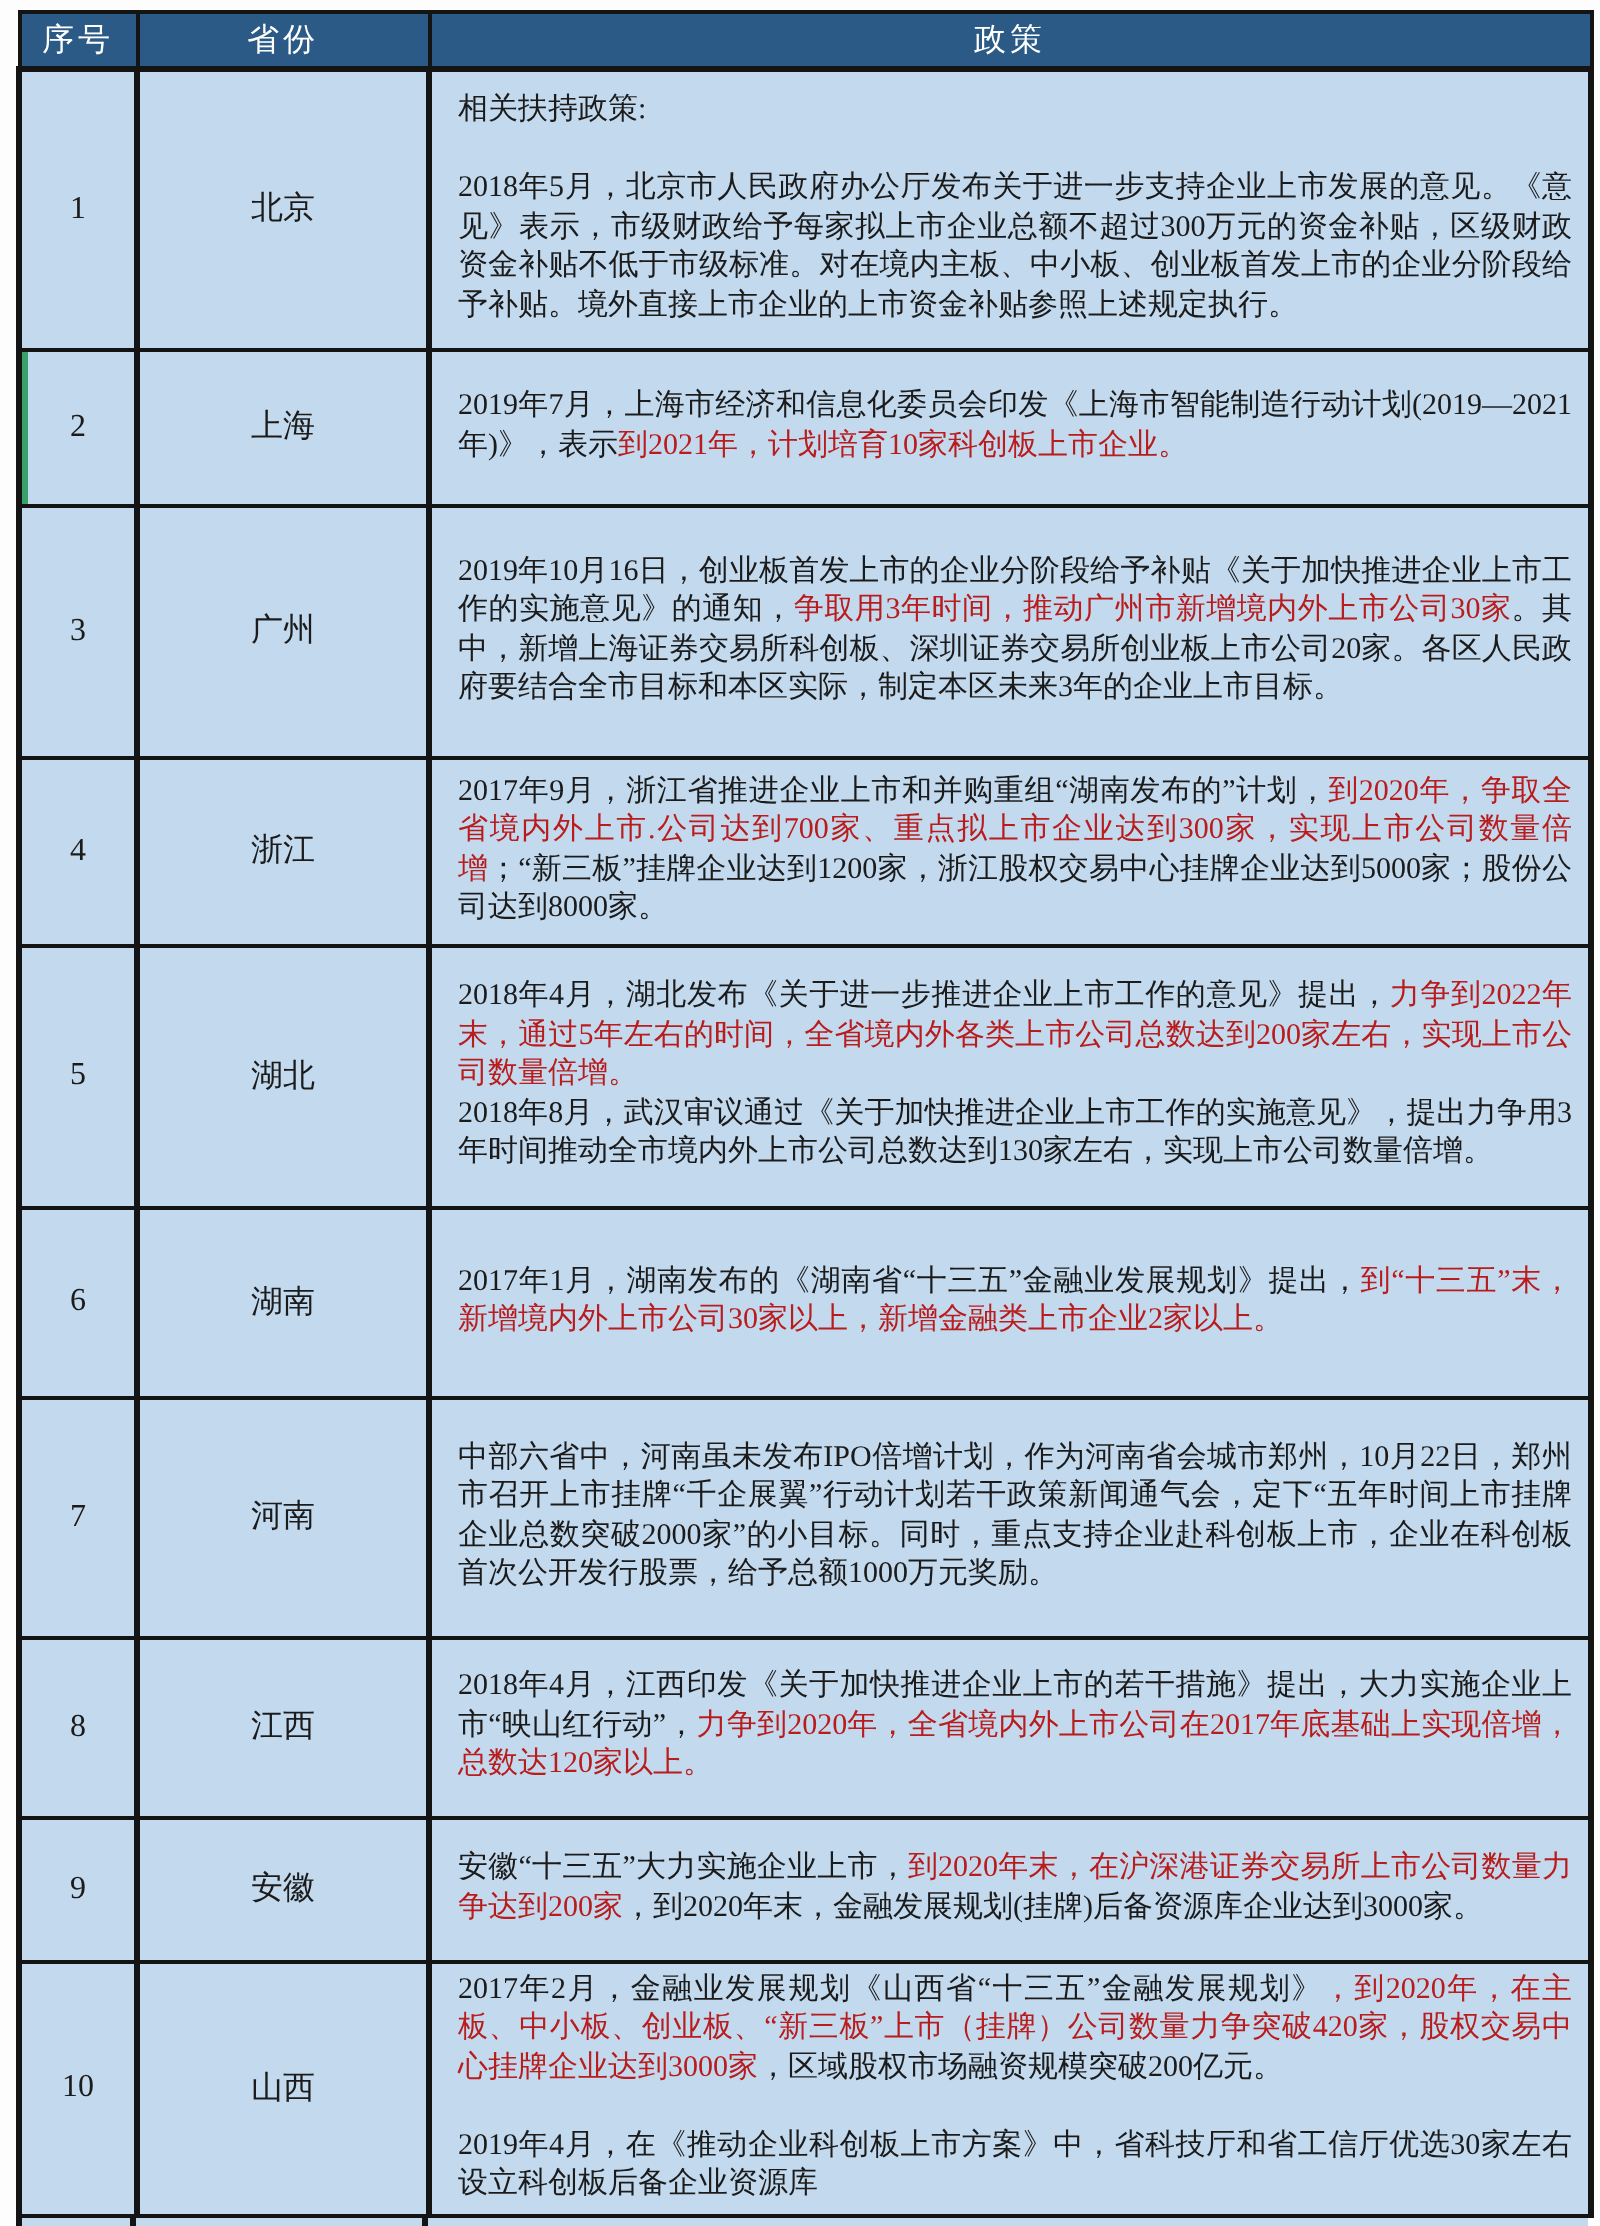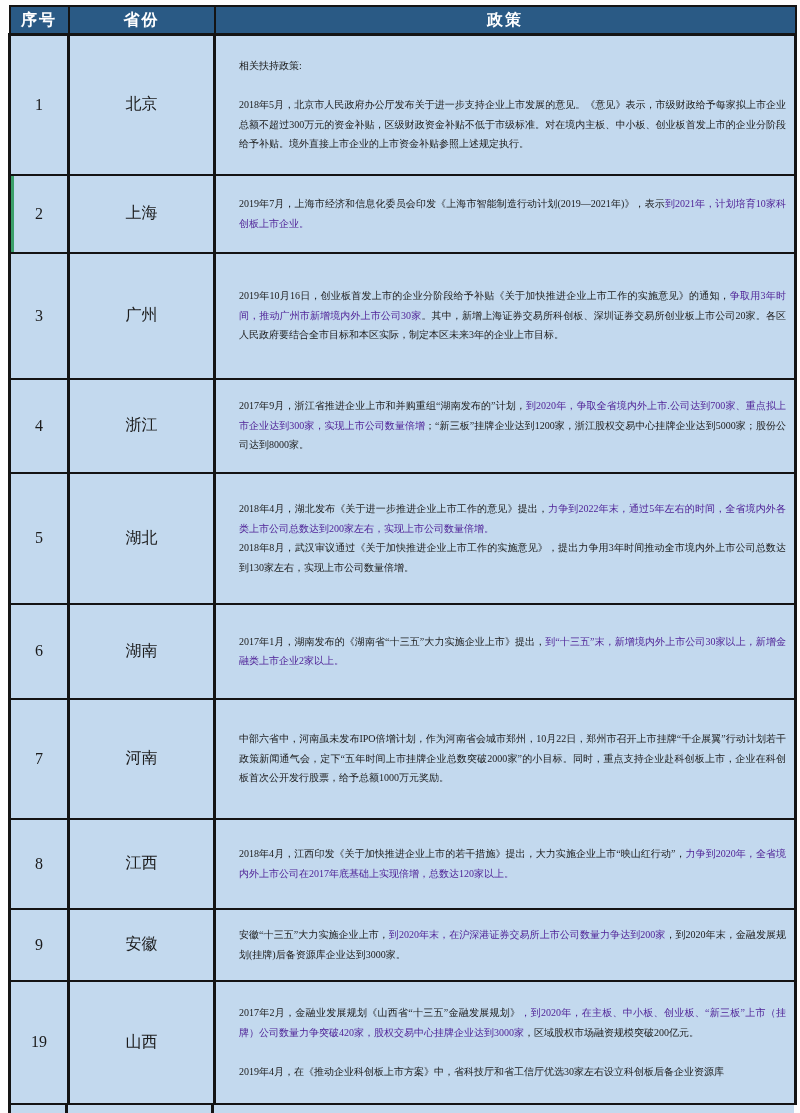--- a/index.html
+++ b/index.html
@@ -17,39 +17,39 @@
     width:786px;
   }
   th,td{border:2px solid #141414;}
   th{border-bottom-width:3px;}
   td{border-left-width:3px;border-right-width:3px;}
   thead th{
     background:#2a5a85;
     color:#ffffff;
     height:26px;
     font-size:16px;
-    font-weight:700;
+    font-weight:400;
     letter-spacing:2px;
     padding:0;
   }
   tbody td{background:#c3d9ee;color:#1b1b1b;}
   td.cell-no,td.cell-prov{
     text-align:center;
     vertical-align:middle;
     font-size:16px;
   }
   td.cell-policy{
     vertical-align:middle;
-    font-size:10px;
+    font-size:15px;
     line-height:19.5px;
-    padding:4px 8px 4px 23px;
+    padding:4px 8px 4px 13px;
     text-align:justify;
   }
   .policy-inner{white-space:pre-wrap;}
-  .red{color:#4c1d95;}
+  .red{color:#b91c1c;}
   
   tbody tr:nth-child(2) td:first-child{box-shadow:inset 3px 0 0 #3aa06a;}
   
   .bottom-strip{
     position:relative;
     width:786px;height:9px;
     background:#c3d9ee;
     overflow:hidden;
   }
   .bottom-strip .vline{
@@ -109,21 +109,21 @@
     <td class="cell-prov">湖北</td>
     <td class="cell-policy">
       <div class="policy-inner"><span>2018年4月，湖北发布《关于进一步推进企业上市工作的意见》提出，</span><span class="red">力争到2022年末，通过5年左右的时间，全省境内外各类上市公司总数达到200家左右，实现上市公司数量倍增。</span><span>
 2018年8月，武汉审议通过《关于加快推进企业上市工作的实施意见》，提出力争用3年时间推动全市境内外上市公司总数达到130家左右，实现上市公司数量倍增。</span></div>
     </td>
   </tr>
         <tr style="height: 95px;">
     <td class="cell-no">6</td>
     <td class="cell-prov">湖南</td>
     <td class="cell-policy">
-      <div class="policy-inner"><span>2017年1月，湖南发布的《湖南省“十三五”大力实施企业上市》提出，</span><span class="red">到“十三五”末，新增境内外上市公司30家以上，新增金融类上市企业2家以上。</span></div>
+      <div class="policy-inner"><span>2017年1月，湖南发布的《湖南省“十三五”金融业发展规划》提出，</span><span class="red">到“十三五”末，新增境内外上市公司30家以上，新增金融类上市企业2家以上。</span></div>
     </td>
   </tr>
         <tr style="height: 120px;">
     <td class="cell-no">7</td>
     <td class="cell-prov">河南</td>
     <td class="cell-policy">
       <div class="policy-inner"><span>中部六省中，河南虽未发布IPO倍增计划，作为河南省会城市郑州，10月22日，郑州市召开上市挂牌“千企展翼”行动计划若干政策新闻通气会，定下“五年时间上市挂牌企业总数突破2000家”的小目标。同时，重点支持企业赴科创板上市，企业在科创板首次公开发行股票，给予总额1000万元奖励。</span></div>
     </td>
   </tr>
         <tr style="height: 90px;">
@@ -134,21 +134,21 @@
     </td>
   </tr>
         <tr style="height: 72px;">
     <td class="cell-no">9</td>
     <td class="cell-prov">安徽</td>
     <td class="cell-policy">
       <div class="policy-inner"><span>安徽“十三五”大力实施企业上市，</span><span class="red">到2020年末，在沪深港证券交易所上市公司数量力争达到200家</span><span>，到2020年末，金融发展规划(挂牌)后备资源库企业达到3000家。</span></div>
     </td>
   </tr>
         <tr style="height: 123px;">
-    <td class="cell-no">19</td>
+    <td class="cell-no">10</td>
     <td class="cell-prov">山西</td>
     <td class="cell-policy">
       <div class="policy-inner"><span>2017年2月，金融业发展规划《山西省“十三五”金融发展规划》</span><span class="red">，到2020年，在主板、中小板、创业板、“新三板”上市（挂牌）公司数量力争突破420家，股权交易中心挂牌企业达到3000家</span><span>，区域股权市场融资规模突破200亿元。
 
 2019年4月，在《推动企业科创板上市方案》中，省科技厅和省工信厅优选30家左右设立科创板后备企业资源库</span></div>
     </td>
   </tr>
       </tbody>
   </table>
   <div class="bottom-strip">

